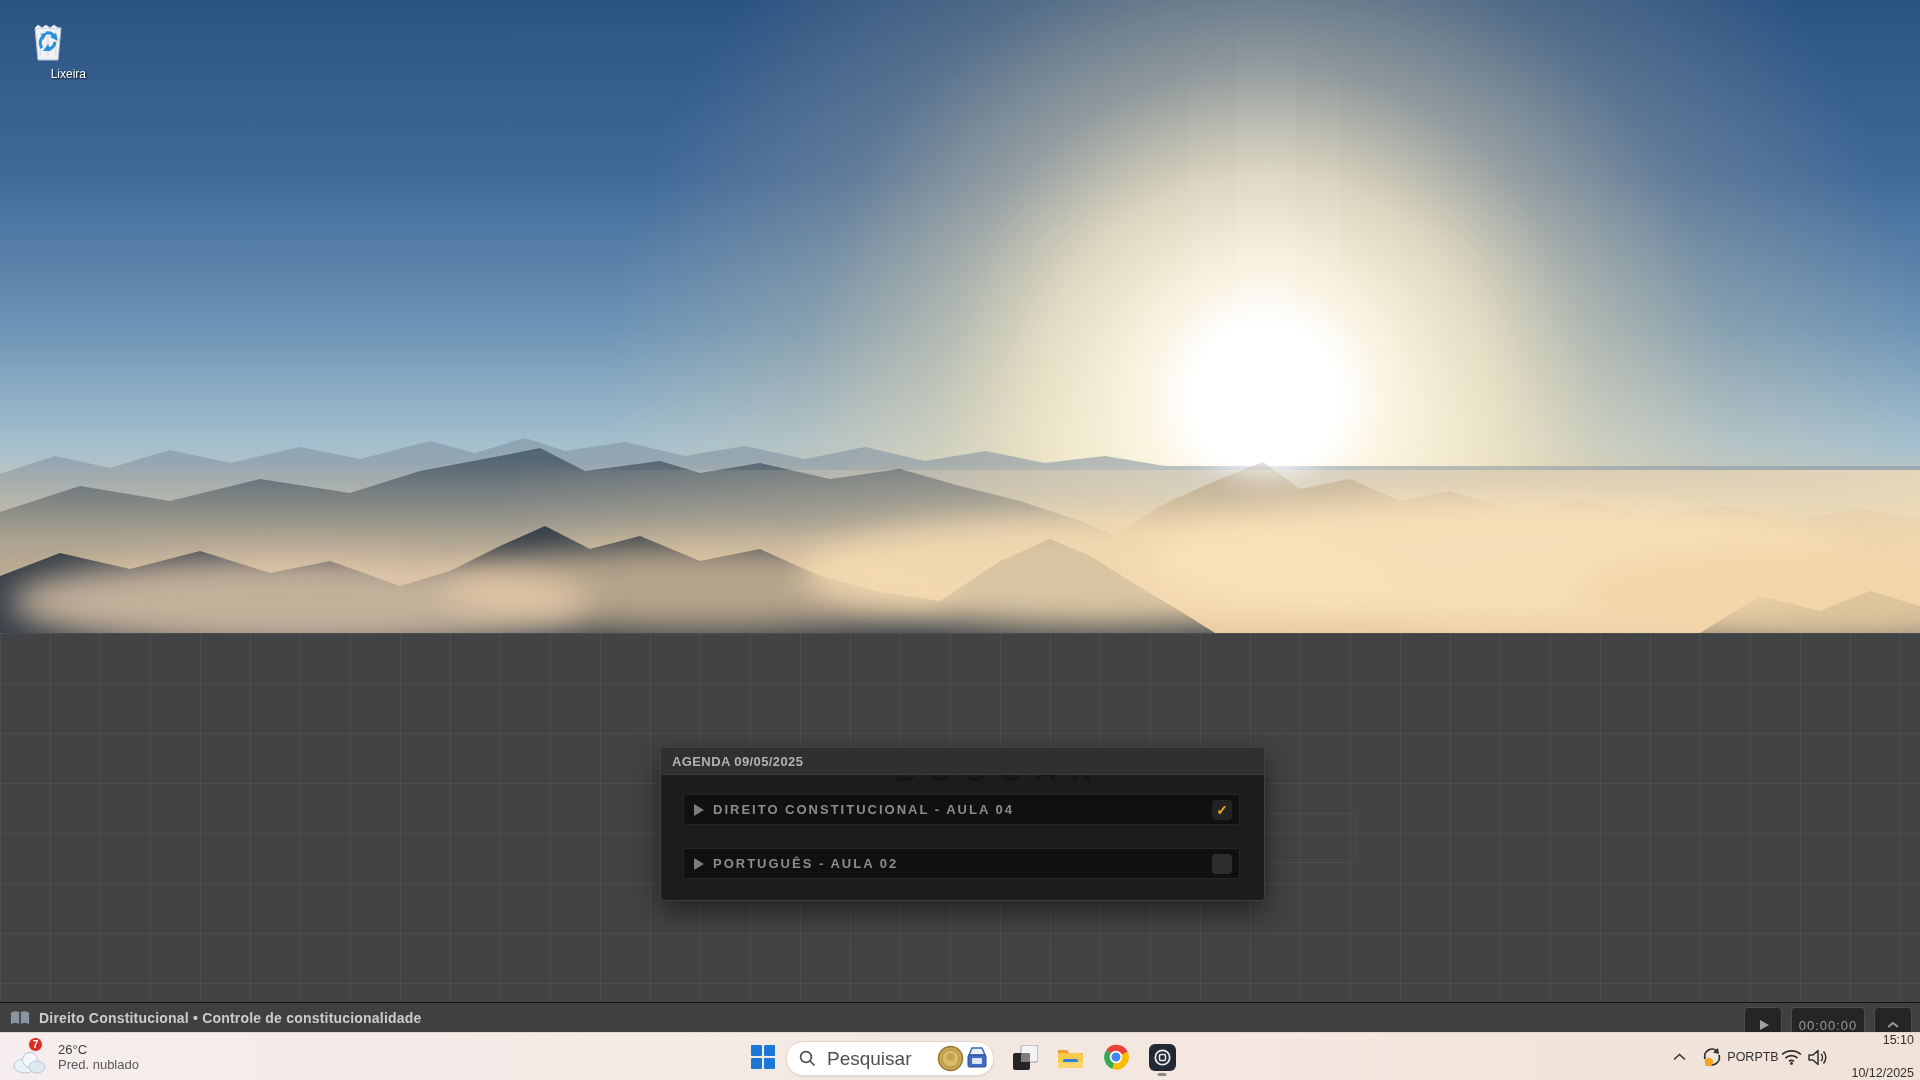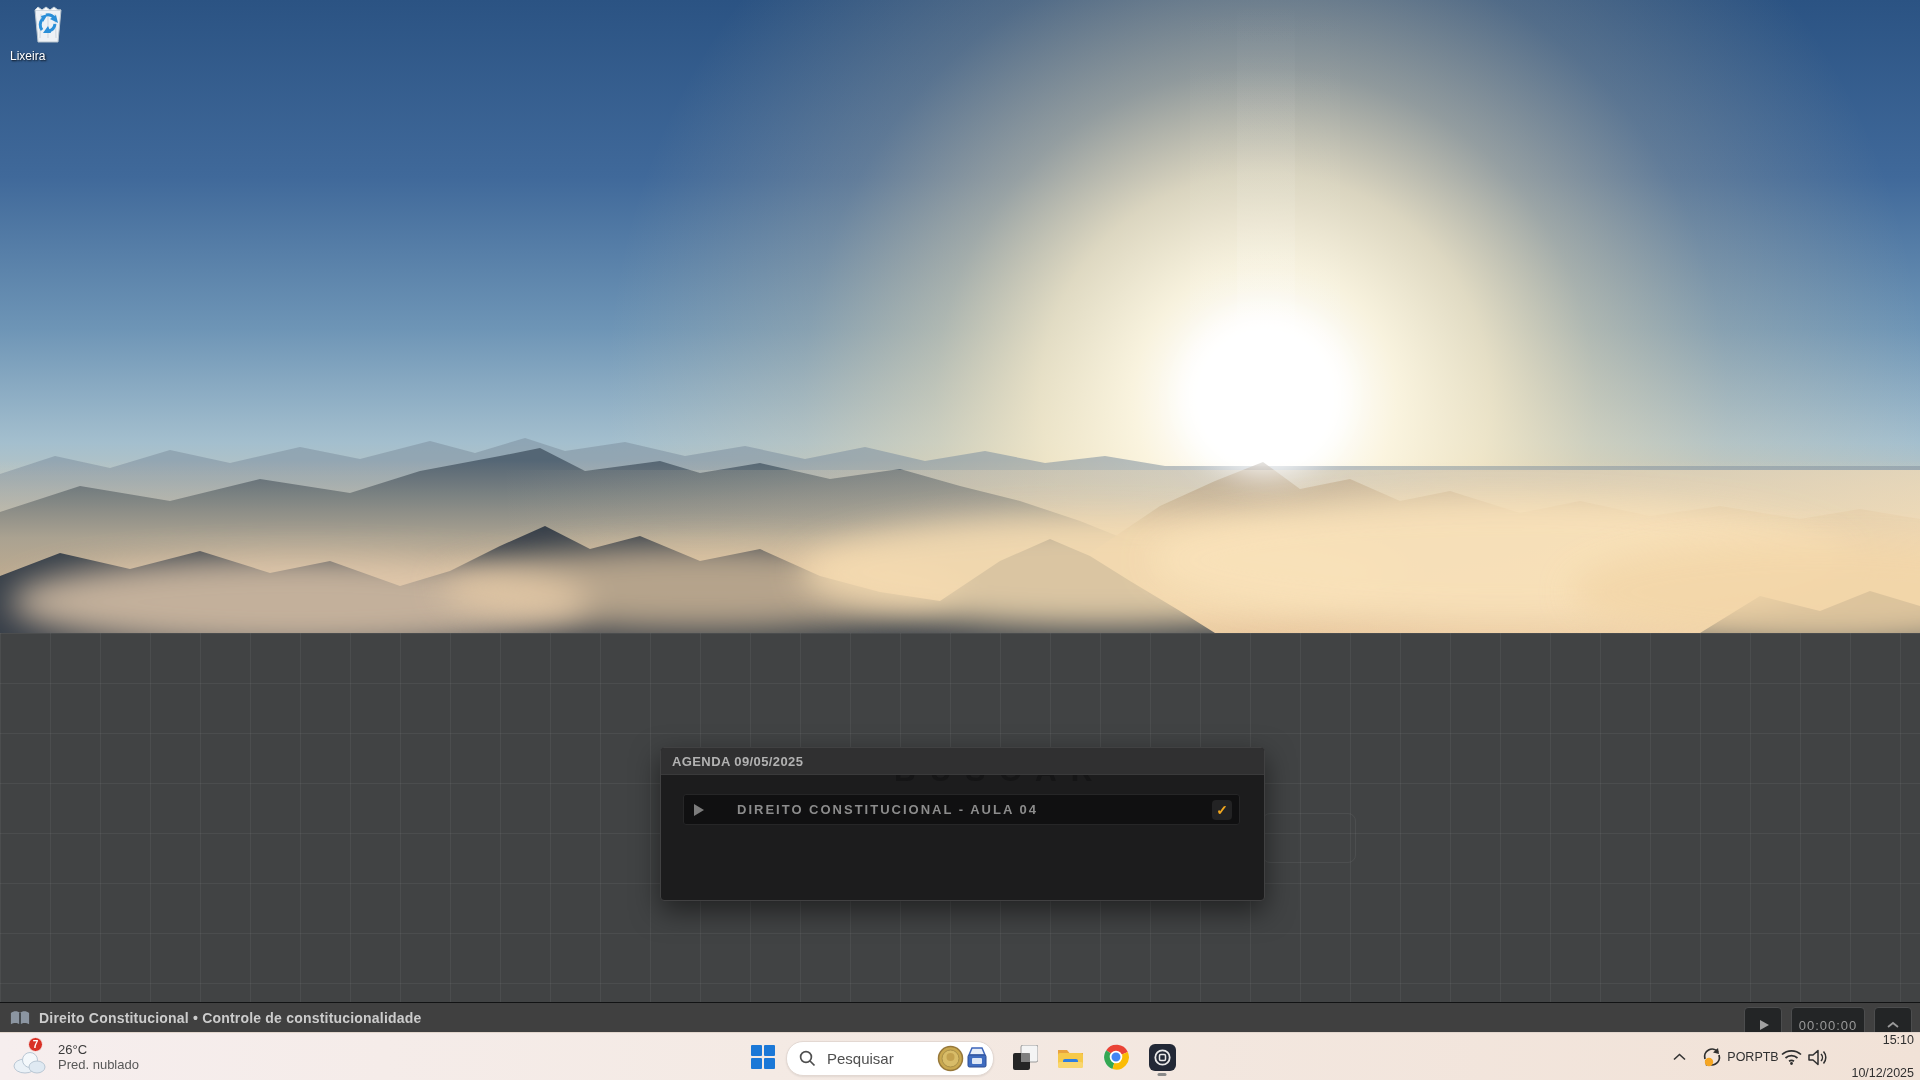--- a/index.html
+++ b/index.html
@@ -3,21 +3,21 @@
 <meta charset="utf-8">
 <style>
   html,body{margin:0;padding:0;background:#000;}
   #screen{position:relative;width:1920px;height:1080px;overflow:hidden;
     font-family:"Liberation Sans",sans-serif;-webkit-font-smoothing:antialiased;}
 
   
   #wallpaper{position:absolute;left:0;top:0;width:1920px;height:633px;}
 
   
-  .desktop-icon{position:absolute;left:10px;top:4px;width:76px;text-align:left;cursor:default;}
+  .desktop-icon{position:absolute;left:10px;top:22px;width:76px;text-align:right;cursor:default;}
   .desktop-icon .glyph{display:block;margin:0 auto;}
   .desktop-icon .label{display:inline-block;margin-top:2px;font-size:12px;color:#fff;
     text-shadow:1px 1px 2px rgba(0,0,0,.9);}
 
   
   #app-canvas{position:absolute;left:0;top:633px;width:1920px;height:369px;background:#414344;
     background-image:
       linear-gradient(rgba(255,255,255,0.05) 1px, transparent 1px),
       linear-gradient(90deg, rgba(255,255,255,0.05) 1px, transparent 1px);
     background-size:50px 50px;}
@@ -28,21 +28,21 @@
   #agenda-window{position:absolute;left:660px;top:747px;width:603px;height:152px;
     background:#1c1c1d;border:1px solid #414142;border-radius:4px;
     box-shadow:0 10px 28px rgba(0,0,0,0.5);overflow:hidden;}
   #agenda-titlebar{position:absolute;left:0;top:0;right:0;height:27px;background:#303031;
     border-bottom:1px solid #3a3a3b;display:flex;align-items:center;padding:0 11px;box-sizing:border-box;}
   #agenda-titlebar .title{font-size:13px;font-weight:700;color:#b2b2b2;letter-spacing:.4px;}
   .ghost-text{position:absolute;left:233px;top:6px;font-size:30px;font-weight:800;
     letter-spacing:14px;color:#151516;user-select:none;}
   .agenda-row{position:absolute;left:22px;width:557px;height:31px;background:#101011;
     border:1px solid #262627;border-radius:3px;display:flex;align-items:center;
-    padding:0 7px;box-sizing:border-box;cursor:pointer;gap:24px;}
+    padding:0 7px;box-sizing:border-box;cursor:pointer;}
   .agenda-row.r0{top:46px;} .agenda-row.r1{top:100px;}
   .agenda-row .row-label{font-size:13px;font-weight:700;color:#8c8c8c;letter-spacing:2px;margin-left:9px;flex:1;
     white-space:nowrap;overflow:hidden;}
   .playtri{width:0;height:0;border-left:10px solid #7c7c7c;border-top:6px solid transparent;
     border-bottom:6px solid transparent;margin-left:3px;}
   .checkbox{width:20px;height:20px;border-radius:4px;background:#2d2d2e;display:flex;
     align-items:center;justify-content:center;font-size:14px;font-weight:800;color:transparent;}
   .checkbox.checked{background:#232324;color:#f2a71e;}
 
   
@@ -71,21 +71,21 @@
     justify-content:center;border:1px solid #f6eeee;box-sizing:border-box;}
   #weather .wtext{margin-left:6px;line-height:15px;}
   #weather .temp{font-size:13px;color:#3b3b3b;}
   #weather .cond{font-size:13px;color:#585858;}
   
   .tb-btn{position:absolute;top:4px;width:40px;height:40px;border-radius:5px;display:flex;
     align-items:center;justify-content:center;cursor:pointer;}
   #search-pill{position:absolute;left:786px;top:8px;width:206px;height:33px;background:#ffffff;
     border:1px solid #e3d8d2;border-radius:17px;box-shadow:0 1px 2px rgba(0,0,0,0.08);
     display:flex;align-items:center;cursor:pointer;}
-  #search-pill input{border:none;outline:none;background:transparent;font-size:15px;color:#4f4f4f;
+  #search-pill input{border:none;outline:none;background:transparent;font-size:19px;color:#4f4f4f;
     font-family:"Liberation Sans",sans-serif;width:100px;margin-left:9px;}
   #search-pill input::placeholder{color:#4f4f4f;opacity:1;}
   #search-pill .pill-art{margin-left:auto;margin-right:5px;display:flex;align-items:center;gap:2px;}
   .run-indicator{position:absolute;left:50%;transform:translateX(-50%);bottom:1px;width:9px;height:3px;
     border-radius:2px;background:#8a8a8a;}
   
   .tray-item{position:absolute;top:0;height:48px;display:flex;align-items:center;justify-content:center;cursor:pointer;}
   #tray-lang{flex-direction:row;line-height:14px;font-size:12.5px;color:#303030;text-align:center;}
   #tray-clock{flex-direction:column;line-height:15px;font-size:12.5px;color:#303030;text-align:right;align-items:flex-end;justify-content:space-between;}
 </style>
@@ -186,20 +186,25 @@
     <div id="agenda-titlebar">
       <span class="title">AGENDA 09/05/2025</span>
     </div>
 
     <div class="agenda-row r0">
       <span class="playtri"></span>
       <span class="row-label">DIREITO CONSTITUCIONAL - AULA 04</span>
       <span class="checkbox checked">✓</span>
     </div>
 
+    <div class="agenda-row r1">
+      <span class="playtri"></span>
+      <span class="row-label">PORTUGUÊS - AULA 02</span>
+      <span class="checkbox"></span>
+    </div>
   </div>
 
   <div id="player-bar">
     <svg class="np-icon" width="20" height="16" viewBox="0 0 22 17">
       <path d="M1,3 C4,0.5 8.5,0.5 11,3 C13.5,0.5 18,0.5 21,3 L21,15.5 C18,13.5 13.5,13.5 11,15.8 C8.5,13.5 4,13.5 1,15.5 Z" fill="#8b95a1"></path>
       <path d="M11,3 L11,15.8" stroke="#1e2021" stroke-width="1.4"></path>
     </svg>
     <span class="np-text">Direito Constitucional • Controle de constitucionalidade</span>
 
     <div id="player-controls">

